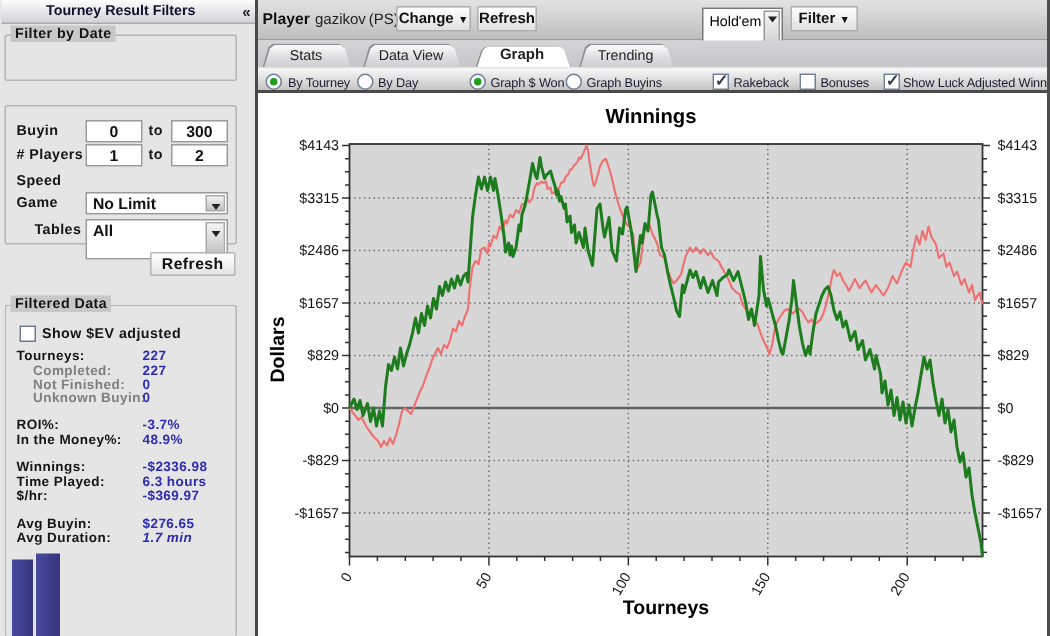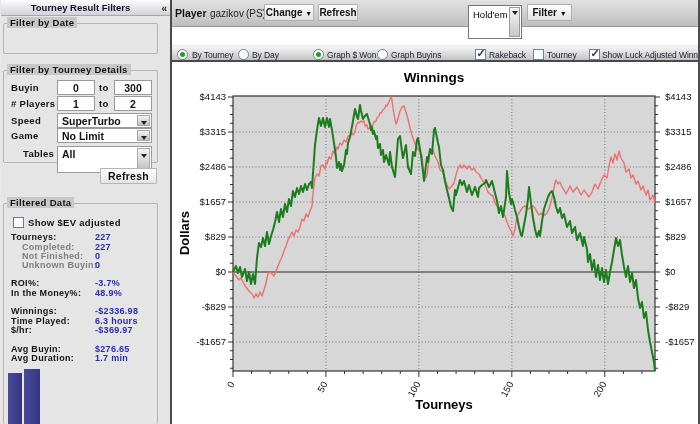--- a/index.html
+++ b/index.html
@@ -46,34 +46,29 @@
 <body>
 <div id="stage">
 
 <div id="lp">
   <div id="lphead">Tourney Result Filters<span class="chev">«</span></div>
 
   <div class="fs" style="left:2px;top:23px;width:155px;height:31px;"></div>
   <div class="fslab" style="left:6px;top:17px;">Filter by Date</div>
 
   <div class="fs" style="left:2px;top:70px;width:155px;height:93px;"></div>
-  <div class="fslab" style="left:6px;top:64px;">Filter by Tourney Details</div>
   <div class="lbl" style="left:10px;top:82px;">Buyin</div>
   <div class="inp" style="left:56px;top:80px;width:38px;height:15px;line-height:14px;">0</div>
   <div class="lbl" style="left:98px;top:82px;">to</div>
   <div class="inp" style="left:113px;top:80px;width:38px;height:15px;line-height:14px;">300</div>
   <div class="lbl" style="left:10px;top:98px;"># Players</div>
   <div class="inp" style="left:56px;top:96px;width:38px;height:15px;line-height:14px;">1</div>
   <div class="lbl" style="left:98px;top:98px;">to</div>
   <div class="inp" style="left:113px;top:96px;width:38px;height:15px;line-height:14px;">2</div>
   <div class="lbl" style="left:10px;top:115px;">Speed</div>
-  <div class="sel" style="left:56px;top:113px;width:95px;height:15px;">
-        <span style="position:absolute;left:4px;top:1px;">SuperTurbo</span>
-        <span class="ar"></span>
-      </div>
   <div class="lbl" style="left:10px;top:130px;">Game</div>
   <div class="sel" style="left:56px;top:128px;width:95px;height:15px;">
         <span style="position:absolute;left:4px;top:1px;">No Limit</span>
         <span class="ar"></span>
       </div>
   <div class="lbl" style="left:22px;top:148px;">Tables</div>
   <div class="sel" style="left:56px;top:146px;width:95px;height:27px;">
         <span style="position:absolute;left:4px;top:1px;">All</span>
         <span class="ar"></span>
       </div>
@@ -99,53 +94,75 @@
       <div class="stat-v" style="left:94px;top:288px;">48.9%</div>
   <div class="stat-l" style="left:10px;top:306px;">Winnings:</div>
       <div class="stat-v" style="left:94px;top:306px;">-$2336.98</div>
   <div class="stat-l" style="left:10px;top:316px;">Time Played:</div>
       <div class="stat-v" style="left:94px;top:316px;">6.3 hours</div>
   <div class="stat-l" style="left:10px;top:325px;">$/hr:</div>
       <div class="stat-v" style="left:94px;top:325px;">-$369.97</div>
   <div class="stat-l" style="left:10px;top:344px;">Avg Buyin:</div>
       <div class="stat-v" style="left:94px;top:344px;">$276.65</div>
   <div class="stat-l" style="left:10px;top:353px;">Avg Duration:</div>
-      <div class="stat-v" style="left:94px;top:353px;">1.7 min</div>
+      <div class="stat-v" style="left:94px;top:353px;font-style:italic;">1.7 min</div>
 
   <div class="abs" style="left:7px;top:373px;width:14px;height:51px;background:linear-gradient(90deg,#4a4a9e,#35357e);"></div>
   <div class="abs" style="left:23px;top:369px;width:16px;height:55px;background:linear-gradient(90deg,#4a4a9e,#35357e);"></div>
 </div>
 
 <div id="rp">
   <div id="pbar">
     <div class="abs" style="left:4px;top:7px;font-size:10.5px;font-weight:bold;color:#111;">Player</div>
     <div class="abs" style="left:39px;top:8px;font-size:10px;color:#222;">gazikov (PS)</div>
     <div class="tbtn" style="left:93px;width:50px;">Change <span style="font-size:7px;">▼</span></div>
     <div class="tbtn" style="left:147px;width:40px;">Refresh</div>
     <div class="abs" style="left:297px;top:5px;width:54px;height:34px;background:#fff;border:1px solid #777;">
       <span style="position:absolute;left:4px;top:3px;font-size:9.5px;">Hold'em</span>
       <span style="position:absolute;right:1px;top:1px;bottom:1px;width:11px;background:linear-gradient(#f4f4f4,#c8c8c8);border:1px solid #999;"></span>
       <span style="position:absolute;right:3px;top:5px;border:3px solid transparent;border-top:4px solid #222;"></span>
     </div>
     <div class="tbtn" style="left:356px;width:45px;">Filter <span style="font-size:7px;">▼</span></div>
     <div class="abs" style="left:408px;top:8px;font-size:9.5px;color:#222;margin-top:36px;">No Filter</div>
   </div>
+  <div id="tabs">
+    <div class="tab" style="left:4px;width:58px;">
+          <span class="bg"></span>
+          <span class="in"></span>
+          <span>Stats</span>
+        </div>
+    <div class="tab" style="left:71px;width:64px;">
+          <span class="bg"></span>
+          <span class="in"></span>
+          <span>Data View</span>
+        </div>
+    <div class="tab act" style="left:146px;width:62px;">
+          <span class="bg"></span>
+          <span class="in"></span>
+          <span>Graph</span>
+        </div>
+    <div class="tab" style="left:215px;width:62px;">
+          <span class="bg"></span>
+          <span class="in"></span>
+          <span>Trending</span>
+        </div>
+  </div>
   <div id="obar">
     <div class="radio on" style="left:6px;top:2.5px;"></div>
         <div class="olbl" style="left:21px;">By Tourney</div>
     <div class="radio" style="left:67px;top:2.5px;"></div>
         <div class="olbl" style="left:81px;">By Day</div>
     <div class="radio on" style="left:142px;top:2.5px;"></div>
         <div class="olbl" style="left:156px;">Graph $ Won</div>
     <div class="radio" style="left:206px;top:2.5px;"></div>
         <div class="olbl" style="left:220px;">Graph Buyins</div>
     <div class="cb on" style="left:304px;top:2.5px;"></div>
         <div class="olbl" style="left:318px;">Rakeback</div>
     <div class="cb" style="left:362px;top:2.5px;"></div>
-        <div class="olbl" style="left:376px;">Tourney</div>
+        <div class="olbl" style="left:376px;">Bonuses</div>
     <div class="cb on" style="left:418px;top:2.5px;"></div>
         <div class="olbl" style="left:431px;">Show Luck Adjusted Winnin</div>
   </div>
 </div>
 <svg width="529" height="361" viewBox="171 63 529 361" style="position:absolute;left:171px;top:63px">
 <style>
 .ax{font:9.5px "Liberation Sans",sans-serif;fill:#111}
 .dot{stroke:#707070;stroke-width:1;stroke-dasharray:1 2.2}
 .tk{stroke:#333;stroke-width:1}
 </style>

